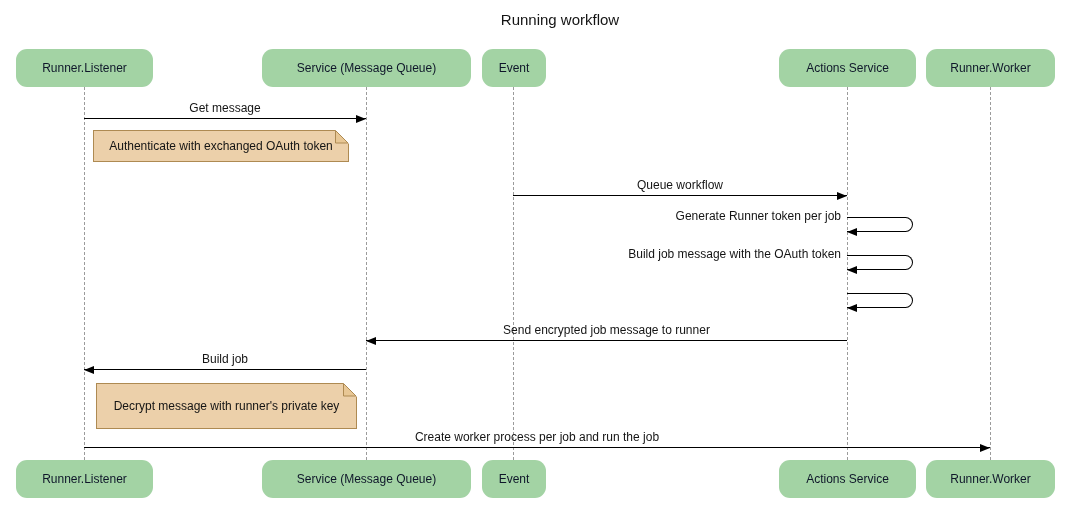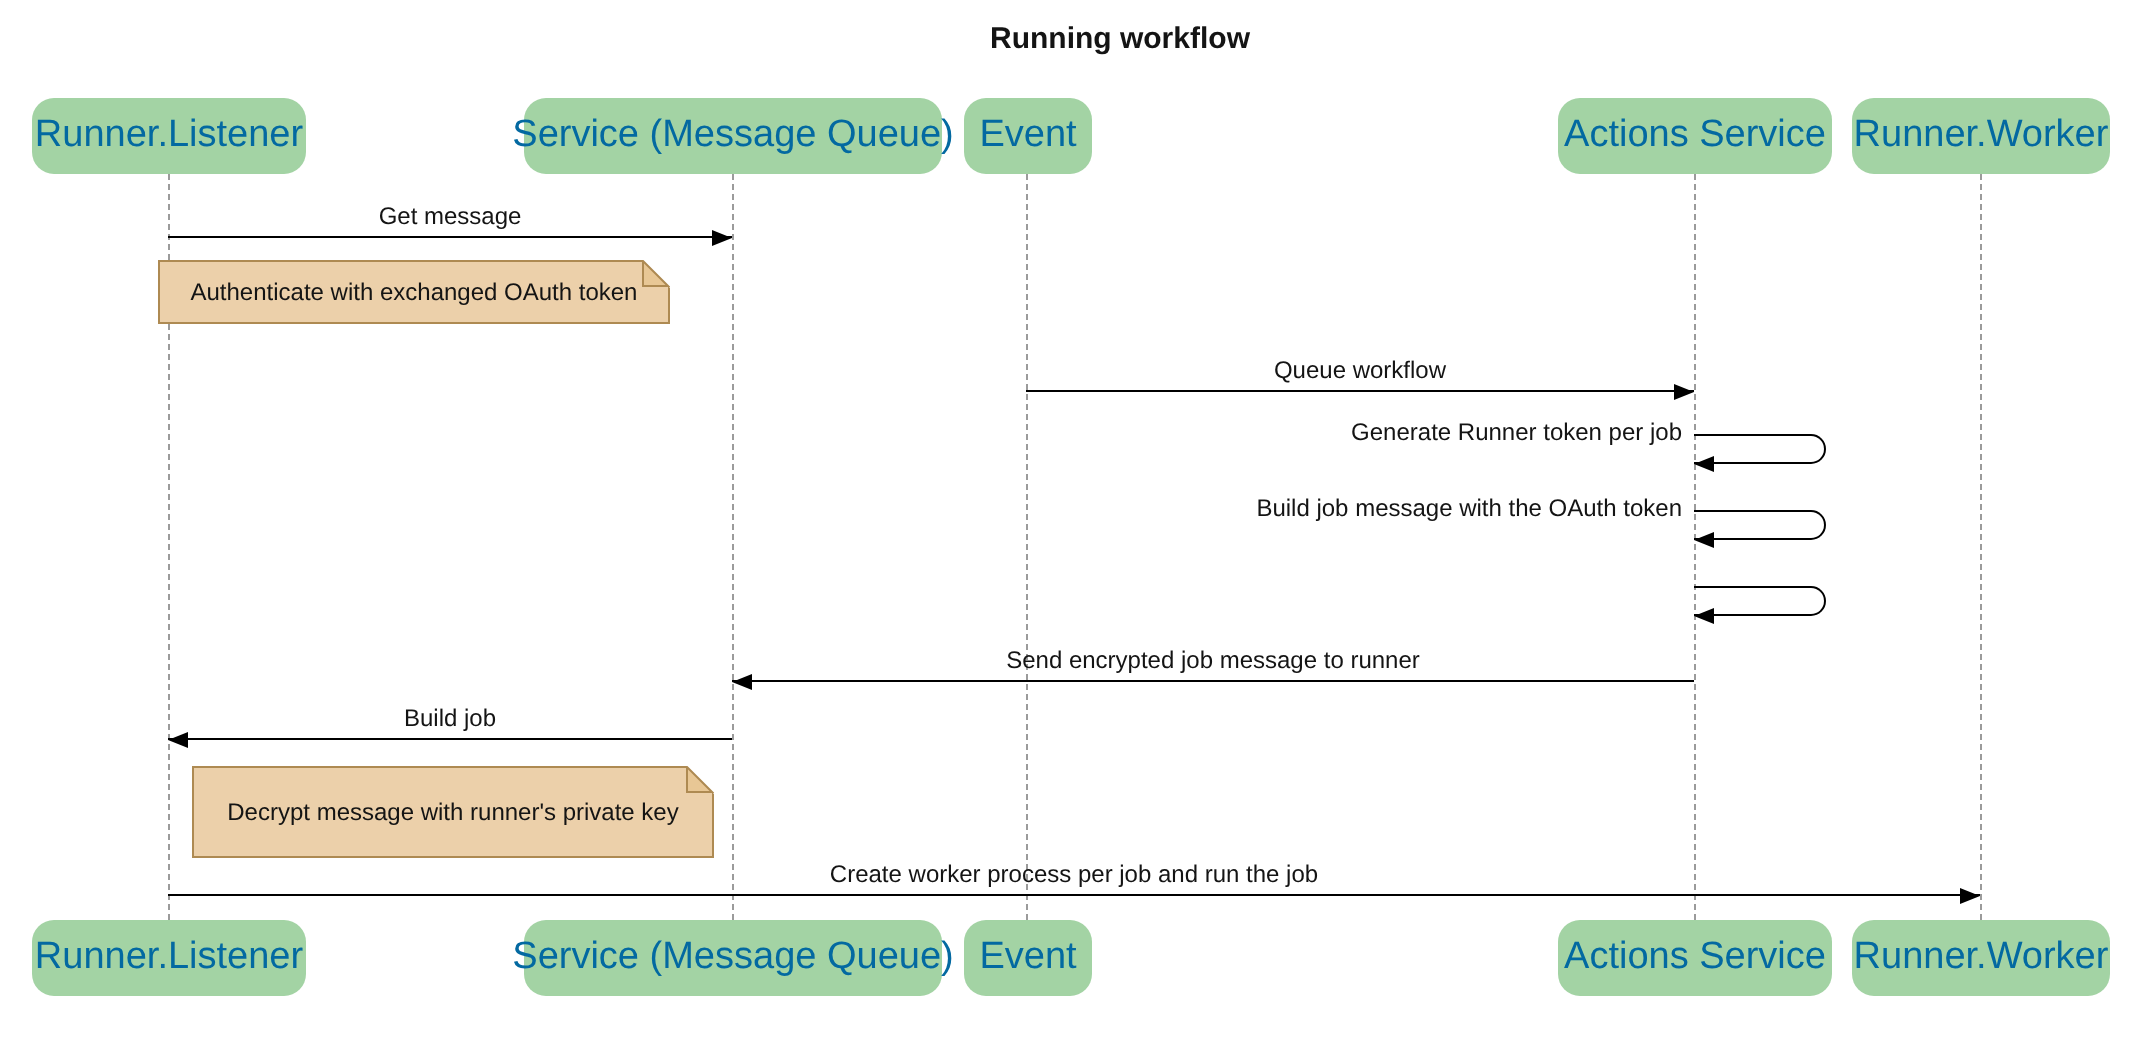--- a/index.html
+++ b/index.html
@@ -10,41 +10,41 @@
     height: 523px;
     background: #ffffff;
     overflow: hidden;
     color: #1a1a1a;
   }
   .title {
     position: absolute;
     left: 0; top: 11px; width: 1072px;
     text-align: center;
     font-size: 15px;
-    font-weight: bold;
+    font-weight: normal;
     color: #141414;
     padding-left: 48px;
   }
   .lifeline {
     position: absolute;
     top: 87px;
     height: 373px;
     width: 0;
     border-left: 1px dashed #9b9b9b;
   }
   .participant {
     position: absolute;
     height: 38px;
     background: #a3d3a4;
     border-radius: 11px;
     display: flex;
     align-items: center;
     justify-content: center;
-    font-size: 19px;
-    color: #0369a1;
+    font-size: 12px;
+    color: #0f172a;
     white-space: nowrap;
   }
   .mlabel {
     position: absolute;
     height: 14px;
     line-height: 14px;
     font-size: 12px;
     text-align: center;
     white-space: nowrap;
     color: #141414;
@@ -106,21 +106,21 @@
   <div class="lifeline" style="left:84px"></div>
   <div class="lifeline" style="left:366px"></div>
   <div class="lifeline" style="left:513px"></div>
   <div class="lifeline" style="left:847px"></div>
   <div class="lifeline" style="left:990px"></div>
 
   <div class="mlabel" style="left:84px;top:101px;width:282px">Get message</div>
   <div class="mline" style="left:84px;top:118px;width:282px"></div>
   <div class="head-right" style="left:356px;top:115px"></div>
 
-  <div class="note" style="left:79px;top:130px;width:256px;height:32px">
+  <div class="note" style="left:93px;top:130px;width:256px;height:32px">
     <span>Authenticate with exchanged OAuth token</span>
     <svg class="note-fold" width="14" height="14" viewBox="0 0 14 14">
       <path d="M0,0 L14,0 L14,14 Z" fill="#ffffff"></path>
       <path d="M0.5,0.5 L13,13 L0.5,13 Z" fill="#e8c795" stroke="#ae8a52" stroke-width="1"></path>
     </svg>
   </div>
 
   <div class="mlabel" style="left:513px;top:178px;width:334px">Queue workflow</div>
   <div class="mline" style="left:513px;top:195px;width:334px"></div>
   <div class="head-right" style="left:837px;top:192px"></div>

